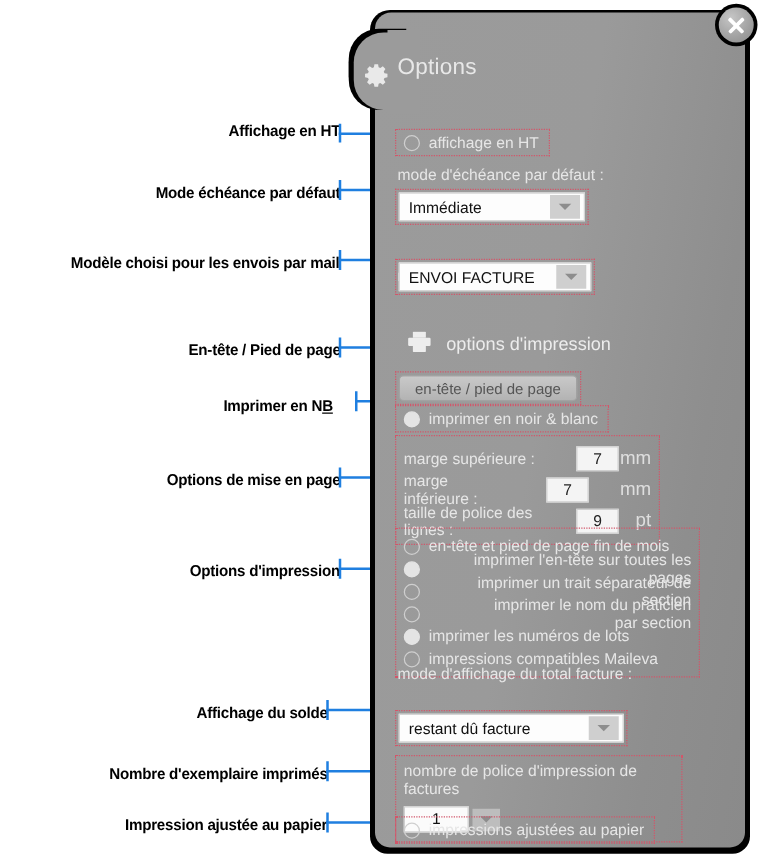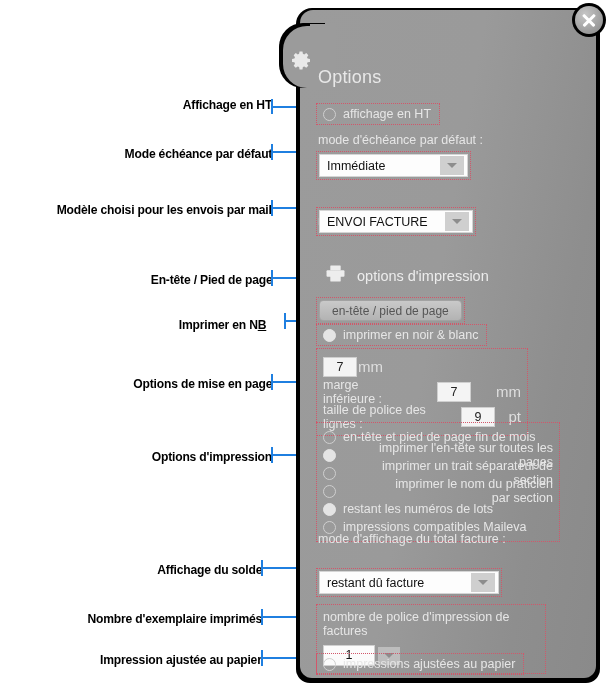--- a/index.html
+++ b/index.html
@@ -49,21 +49,21 @@
     z-index: 0;
   }
   .gear-tab-mask {
     position: absolute; left: 10px; top: 14px;
     width: 26px; height: 66px; background: #9b9b9b; z-index: 1;
   }
   .gear-icon { position: absolute; left: -10px; top: 40px; z-index: 3; }
   .gear-icon svg { display: block; }
 
   .titlebar {
-    position: absolute; left: 0; top: 0; width: 100%; height: 70px; z-index: 2; margin-top: 24px;
+    position: absolute; left: 0; top: 0; width: 100%; height: 70px; z-index: 2;
   }
   .title {
     position: absolute; left: 18px; top: 33px;
     font-size: 18px; color: #e8e8e8; font-weight: normal;
     letter-spacing: 0.2px;
   }
   .close-btn {
     position: absolute; left: 272px; top: -7px; width: 34px; height: 34px;
     border-radius: 50%; background: #000; z-index: 6;
   }
@@ -255,20 +255,21 @@
 
       <div class="dotted" style="position:absolute;left:16px;top:236px;padding:3px 8px 3px 6px;display:inline-block;">
         <div class="row-check">
           <span class="circ on"></span>
           <span class="lbl">imprimer en noir &amp; blanc</span>
         </div>
       </div>
 
       <div class="dotted" style="position:absolute;left:16px;top:260px;width:212px;padding:5px 6px 6px 6px;">
         <div style="display:flex;align-items:center;height:25px;">
+          <span class="lbl" style="flex:1;">marge supérieure :</span>
           <span class="num">7</span>
           <span class="unit" style="width:26px;text-align:right;">mm</span>
         </div>
         <div style="display:flex;align-items:center;height:25px;gap:24px;">
           <span class="lbl" style="flex:1;">marge inférieure :</span>
           <span class="num">7</span>
           <span class="unit" style="width:26px;text-align:right;">mm</span>
         </div>
         <div style="display:flex;align-items:center;height:25px;">
           <span class="lbl" style="flex:1;">taille de police des lignes :</span>
@@ -289,21 +290,21 @@
         <div class="row-check" style="height:18px;">
           <span class="circ"></span>
           <span class="lbl">imprimer un trait séparateur de section</span>
         </div>
         <div class="row-check" style="height:18px;gap:48px;">
           <span class="circ"></span>
           <span class="lbl">imprimer le nom du praticien par section</span>
         </div>
         <div class="row-check" style="height:18px;">
           <span class="circ on"></span>
-          <span class="lbl">restant les numéros de lots</span>
+          <span class="lbl">imprimer les numéros de lots</span>
         </div>
         <div class="row-check" style="height:18px;">
           <span class="circ"></span>
           <span class="lbl">impressions compatibles Maileva</span>
         </div>
       </div>
 
       <div class="lbl" style="position:absolute;left:18px;top:444px;">mode d'affichage du total facture :</div>
       <div class="dotted" style="position:absolute;left:16px;top:480px;width:186px;padding:2px;">
         <div class="sel">

